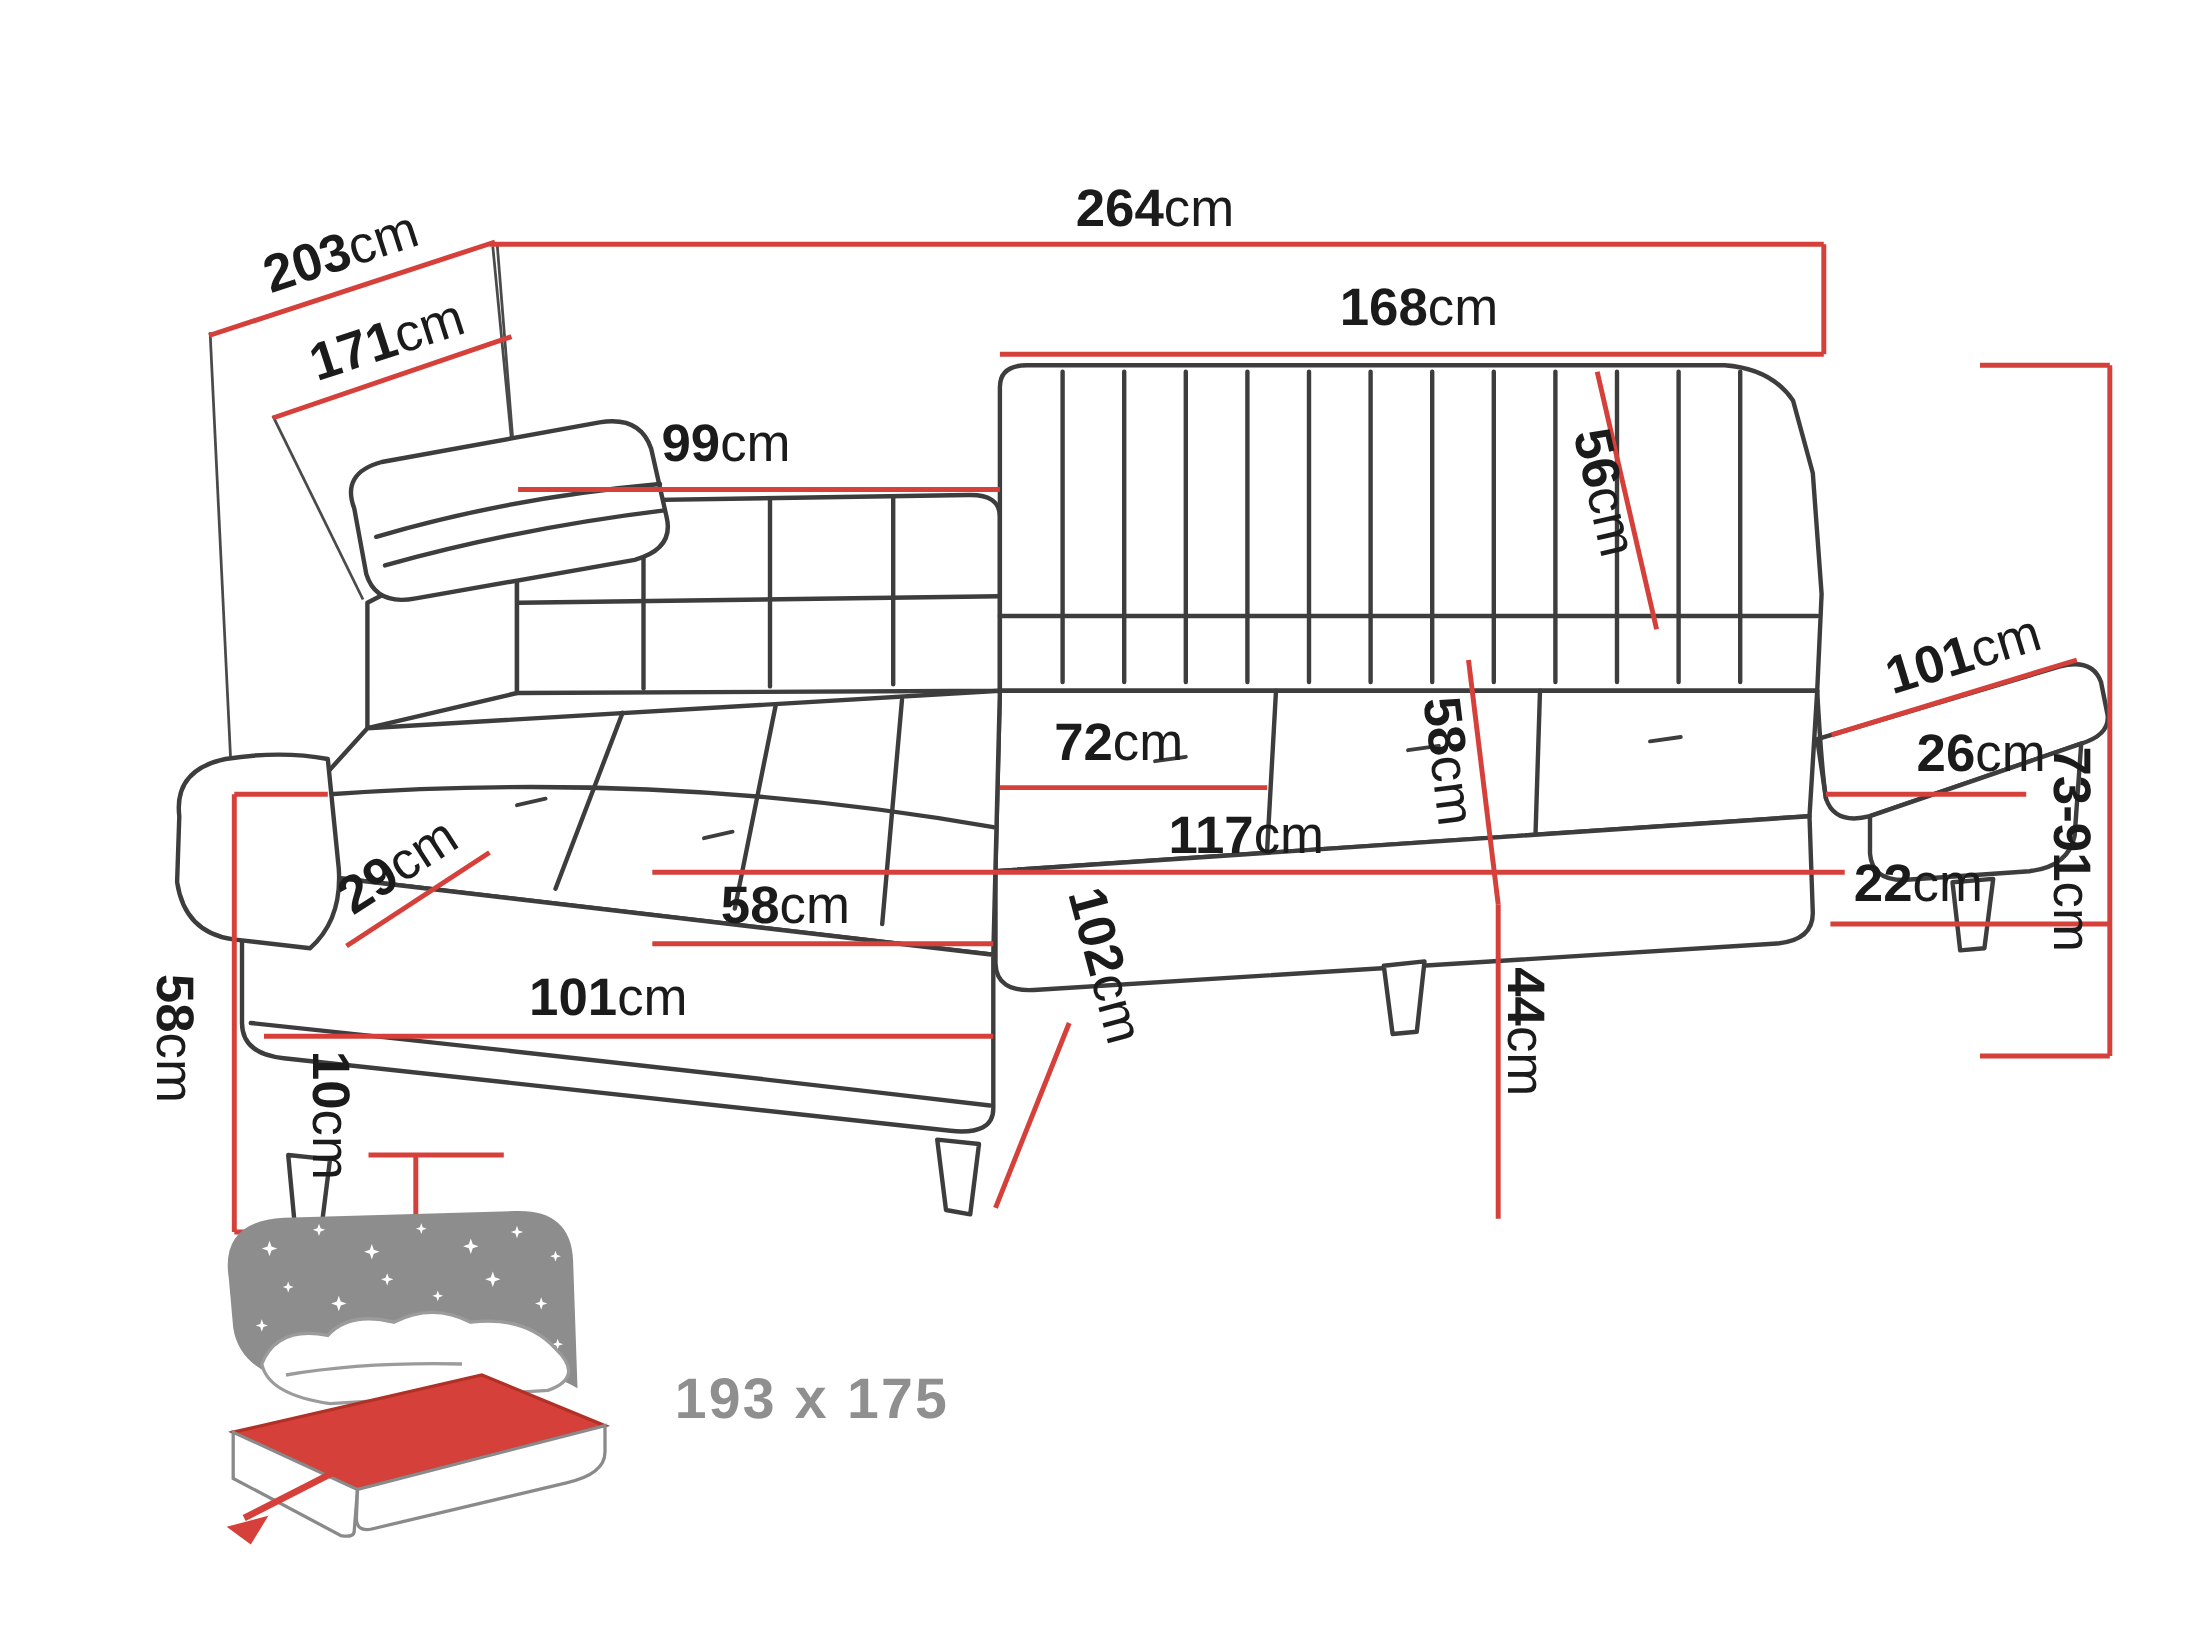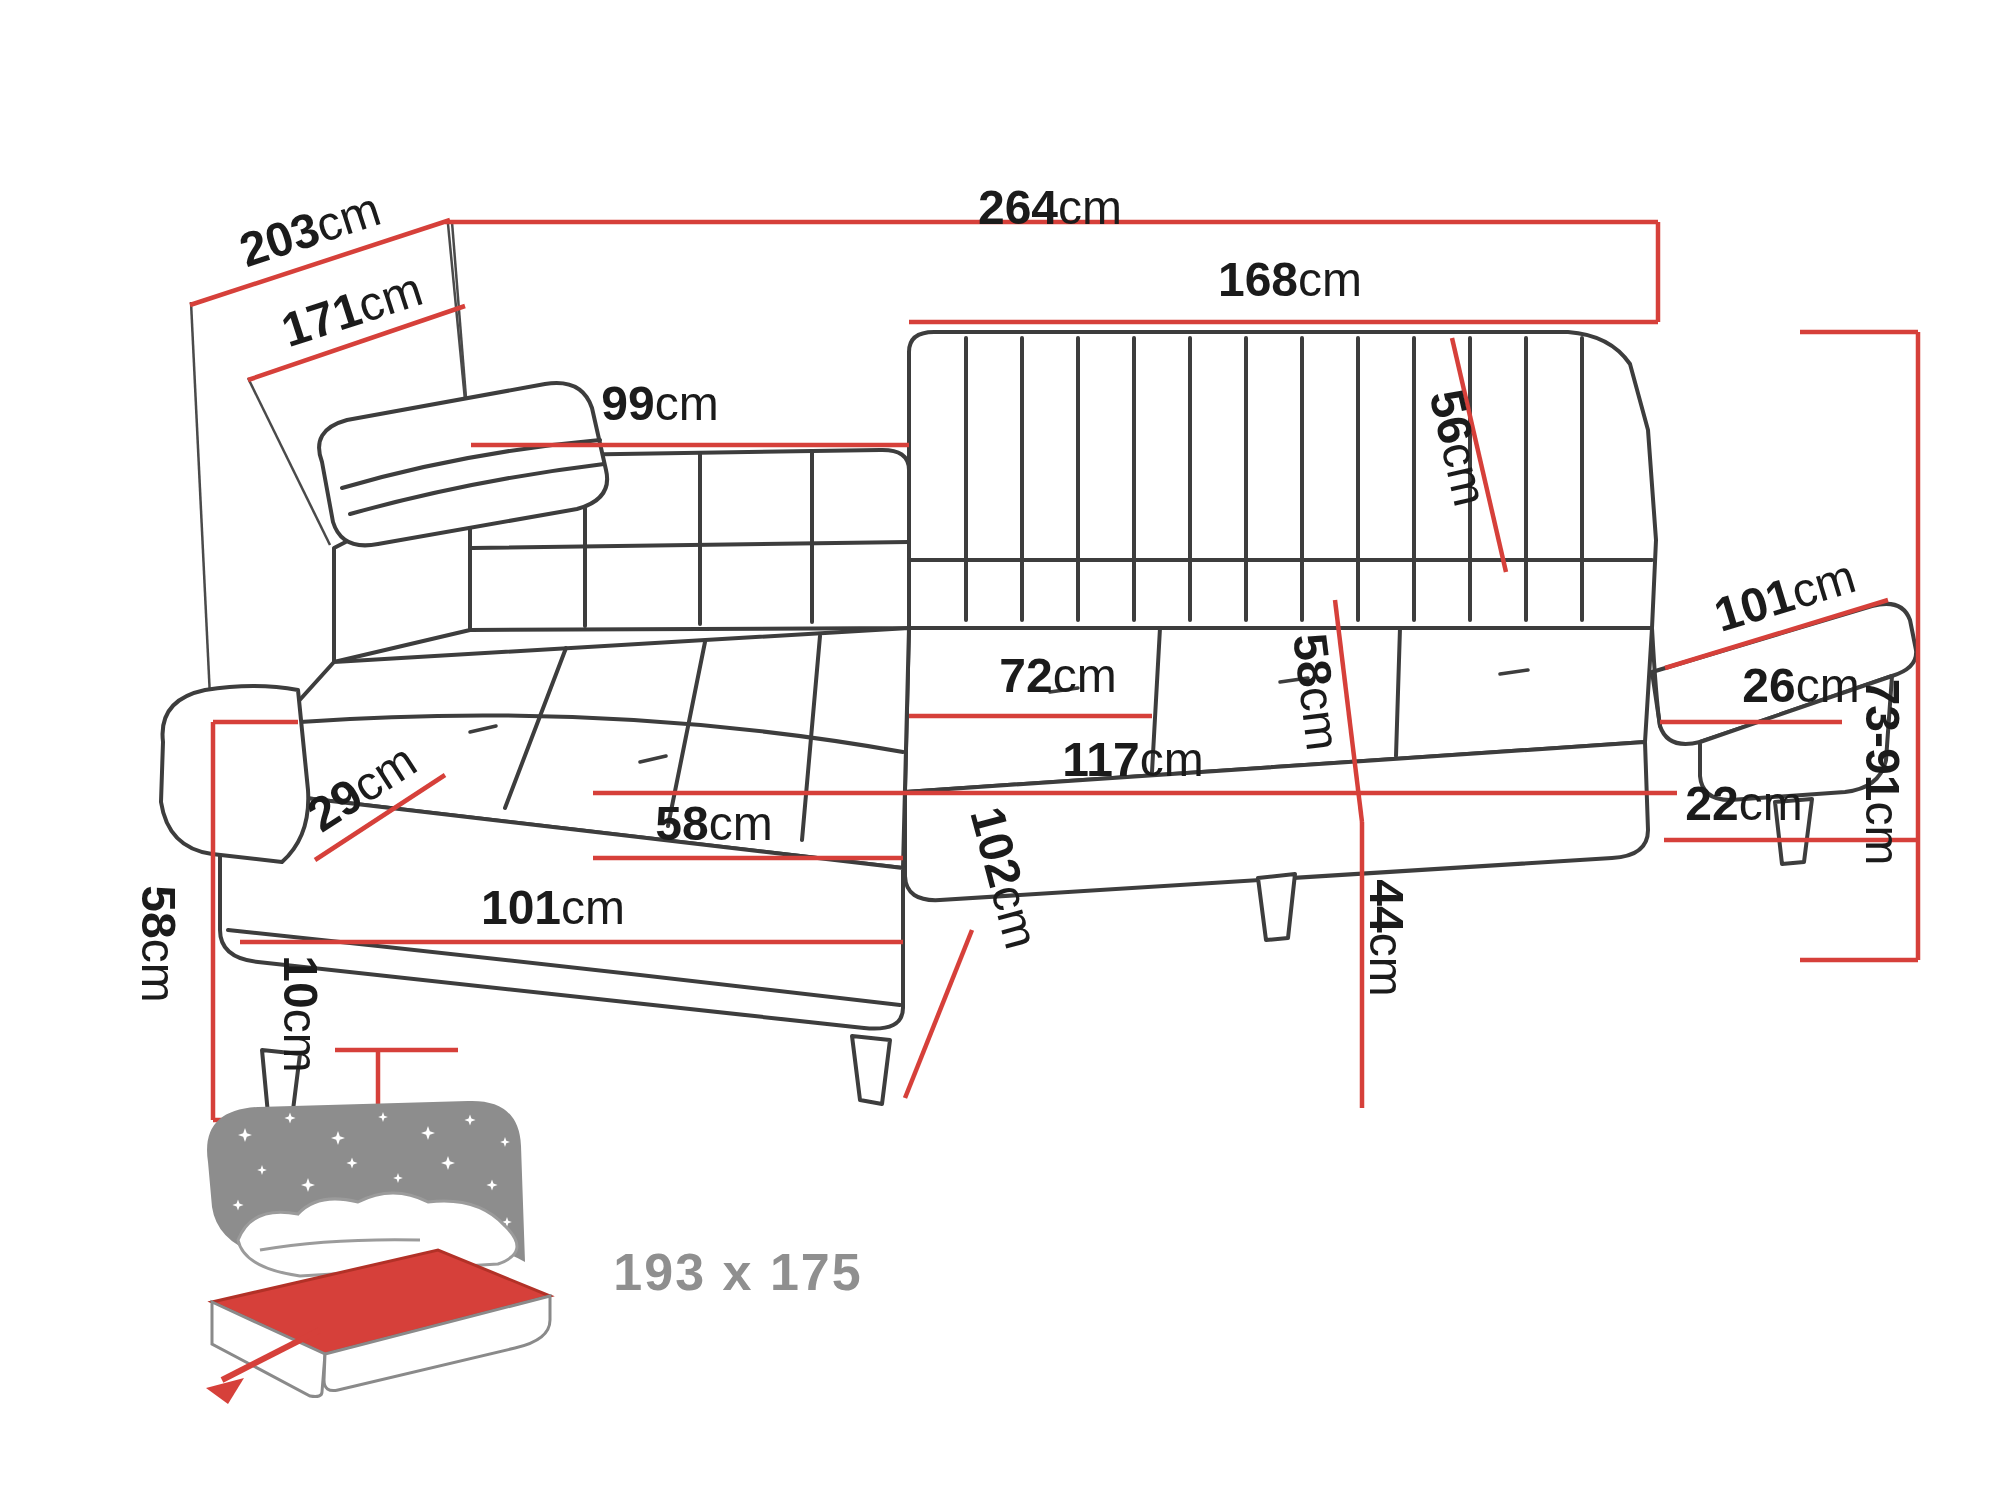--- a/index.html
+++ b/index.html
@@ -157,37 +157,37 @@
       <path fill="#ffffff" stroke="#9b9b9b" stroke-width="3" d="M 238,1240 Q 252,1205 298,1214 Q 318,1192 358,1202 Q 393,1184 428,1202 Q 478,1196 505,1226 Q 532,1252 498,1264 L 300,1276 Q 244,1268 238,1240 Z"></path>
       <path fill="none" stroke="#9b9b9b" stroke-width="3" d="M 260,1250 Q 330,1238 420,1240"></path>
       <path fill="#d6403a" stroke="#b23127" stroke-width="3" d="M 212,1302 L 438,1250 L 550,1296 L 325,1354 Z"></path>
       <path fill="#ffffff" stroke="#8a8a8a" stroke-width="3" d="M 212,1302 L 325,1354 L 322,1392 Q 322,1398 310,1396 L 212,1344 Z"></path>
       <path fill="#ffffff" stroke="#8a8a8a" stroke-width="3" d="M 325,1354 L 550,1296 L 550,1320 Q 550,1340 515,1348 L 338,1390 Q 324,1393 324,1380 Z"></path>
       <path fill="none" stroke="#d6403a" stroke-width="6" d="M 320,1330 L 222,1380"></path>
       <path fill="#d6403a" d="M 206,1388 L 244,1378 L 228,1404 Z"></path>
     </g>
   </svg>
 
-  <div class="dim" style="left:1050px;top:208px"><span class="v">264</span><span class="u">cm</span></div>
+  <div class="dim" style="left:1050px;top:190px"><span class="v">264</span><span class="u">cm</span></div>
 
   <div class="dim" style="left:1290px;top:280px"><span class="v">168</span><span class="u">cm</span></div>
 
   <div class="dim" style="left:310px;top:230px;transform:translate(-50%,-50%) rotate(-18deg)"><span class="v">203</span><span class="u">cm</span></div>
 
   <div class="dim" style="left:352px;top:310px;transform:translate(-50%,-50%) rotate(-18deg)"><span class="v">171</span><span class="u">cm</span></div>
 
   <div class="dim" style="left:660px;top:404px"><span class="v">99</span><span class="u">cm</span></div>
 
   <div class="dim" style="left:1458px;top:448px;transform:translate(-50%,-50%) rotate(77deg)"><span class="v">56</span><span class="u">cm</span></div>
 
   <div class="dim" style="left:1785px;top:596px;transform:translate(-50%,-50%) rotate(-17deg)"><span class="v">101</span><span class="u">cm</span></div>
 
   <div class="dim" style="left:1801px;top:686px"><span class="v">26</span><span class="u">cm</span></div>
 
-  <div class="dim" style="left:1058px;top:676px"><span class="v">72</span><span class="u">cm</span></div>
+  <div class="dim" style="left:1017px;top:676px"><span class="v">72</span><span class="u">cm</span></div>
 
   <div class="dim" style="left:1316px;top:692px;transform:translate(-50%,-50%) rotate(83deg)"><span class="v">58</span><span class="u">cm</span></div>
 
   <div class="dim" style="left:1133px;top:760px"><span class="v">117</span><span class="u">cm</span></div>
 
   <div class="dim" style="left:1882px;top:772px;transform:translate(-50%,-50%) rotate(90deg)"><span class="v">73-91</span><span class="u">cm</span></div>
 
   <div class="dim" style="left:1744px;top:804px"><span class="v">22</span><span class="u">cm</span></div>
 
   <div class="dim" style="left:362px;top:788px;transform:translate(-50%,-50%) rotate(-33deg)"><span class="v">29</span><span class="u">cm</span></div>

